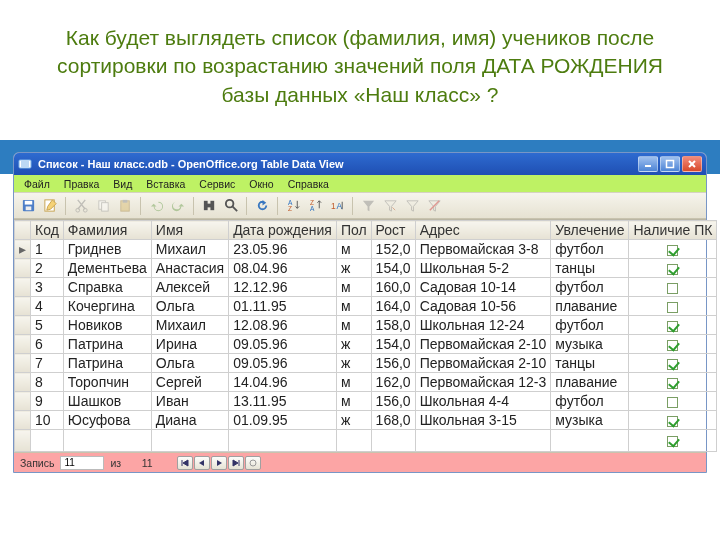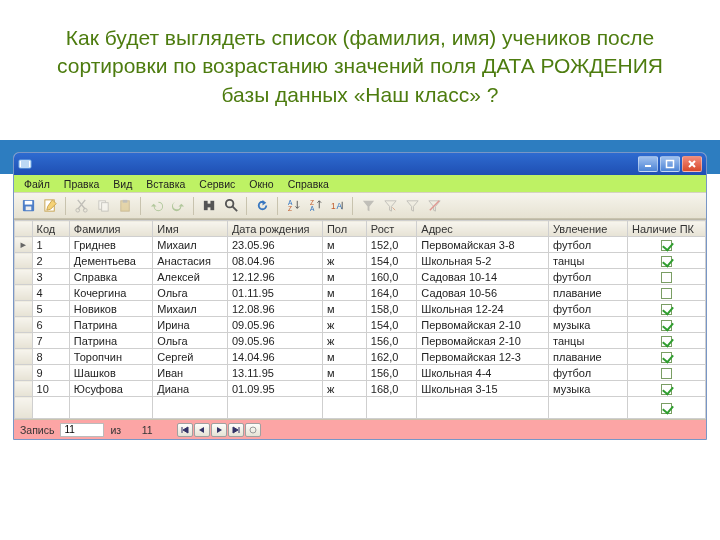--- a/index.html
+++ b/index.html
@@ -103,21 +103,21 @@
   }
   .tb-btn svg { width:15px;height:15px; }
   .dim { opacity: 0.45; }
   .tablewrap {
     background: #fff;
     border-top: 1px solid #bab6a4;
   }
   table {
     border-collapse: collapse;
     width: 100%;
-    font-size: 11px;
+    font-size: 14px;
     color: #222;
   }
   th, td {
     border: 1px solid #cfcfcf;
     padding: 1px 4px;
     height: 16px;
     text-align: left;
     white-space: nowrap;
   }
   th {
@@ -182,20 +182,21 @@
 <div class="window">
   <div class="titlebar">
     <span class="app-icon">
       <svg viewBox="0 0 14 14">
           <rect x="1" y="3" width="12" height="8" rx="1" fill="#fff" stroke="#7bb3ea"></rect>
           <line x1="3" y1="5" x2="11" y2="5" stroke="#7bb3ea"></line>
           <line x1="3" y1="7" x2="11" y2="7" stroke="#7bb3ea"></line>
           <line x1="3" y1="9" x2="11" y2="9" stroke="#7bb3ea"></line>
         </svg>
     </span>
+    <span class="title-text">Список - Наш класс.odb - OpenOffice.org Table Data View</span>
     <span class="spacer"></span>
     <div class="winbtns">
       <div class="winbtn">
           <svg viewBox="0 0 10 10">
             <line x1="2" y1="7" x2="8" y2="7" stroke="#fff" stroke-width="2"></line>
           </svg>
         </div>
       <div class="winbtn">
           <svg viewBox="0 0 10 10">
             <rect x="1.5" y="1.5" width="7" height="7" fill="none" stroke="#fff" stroke-width="1.5"></rect>

